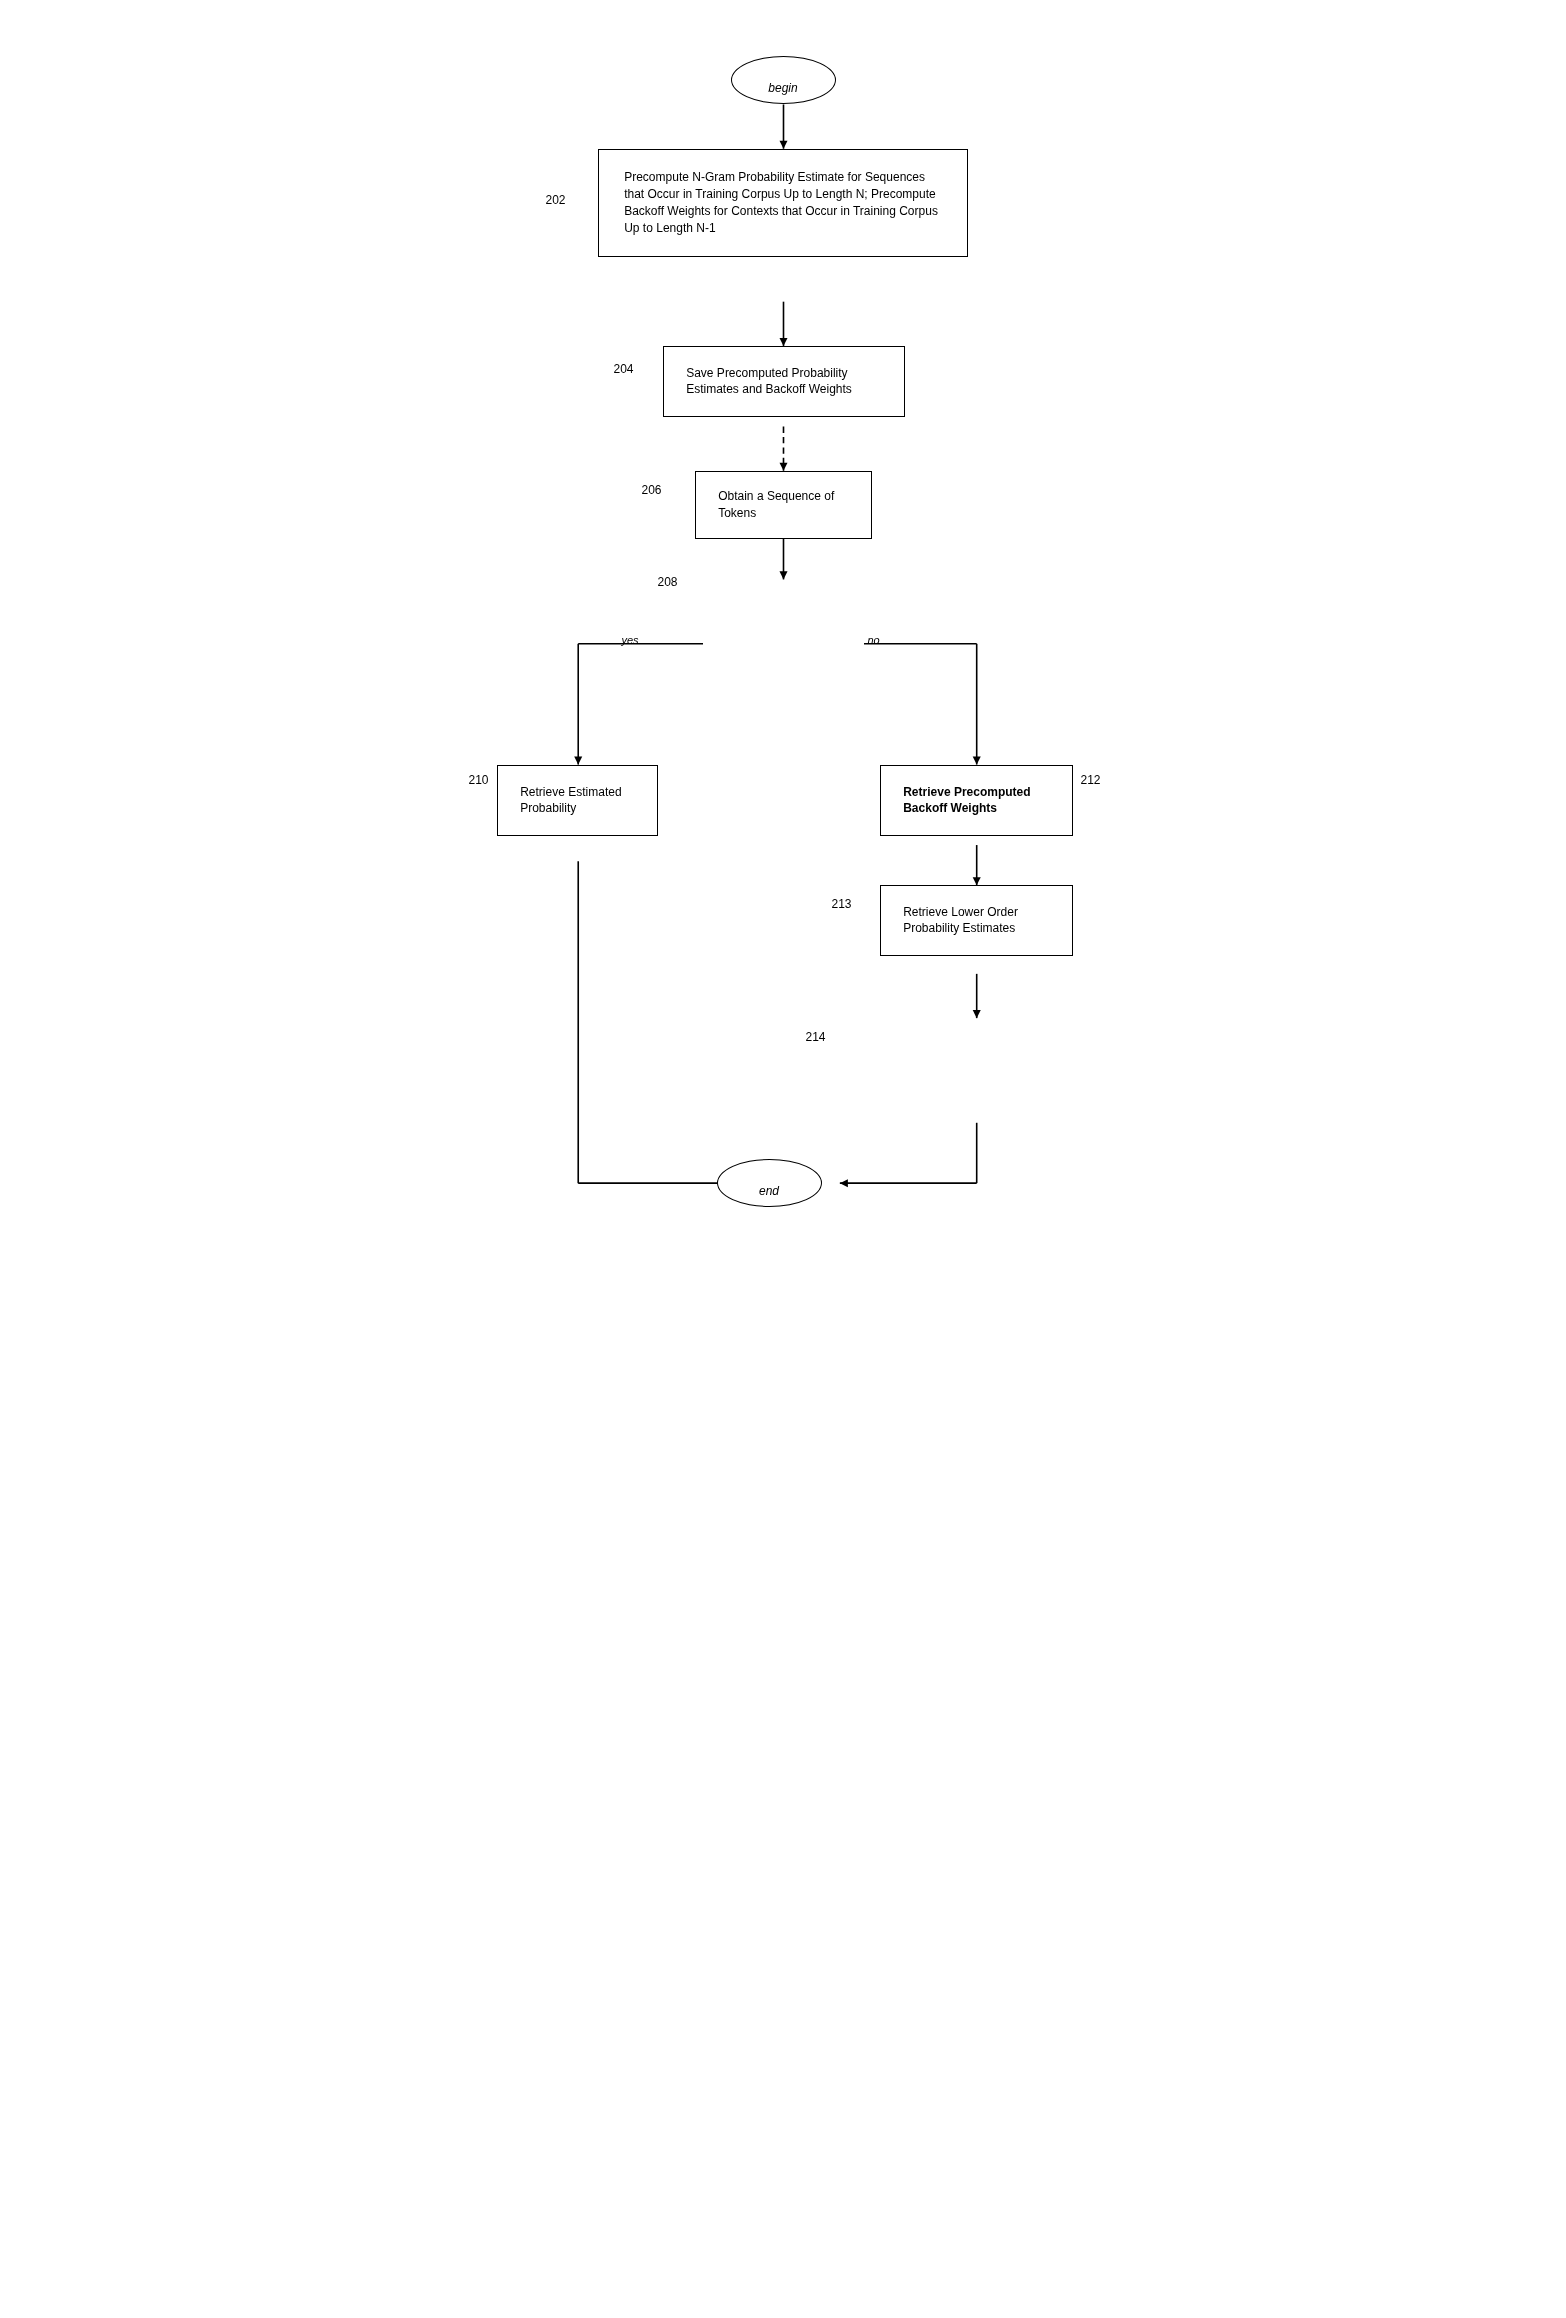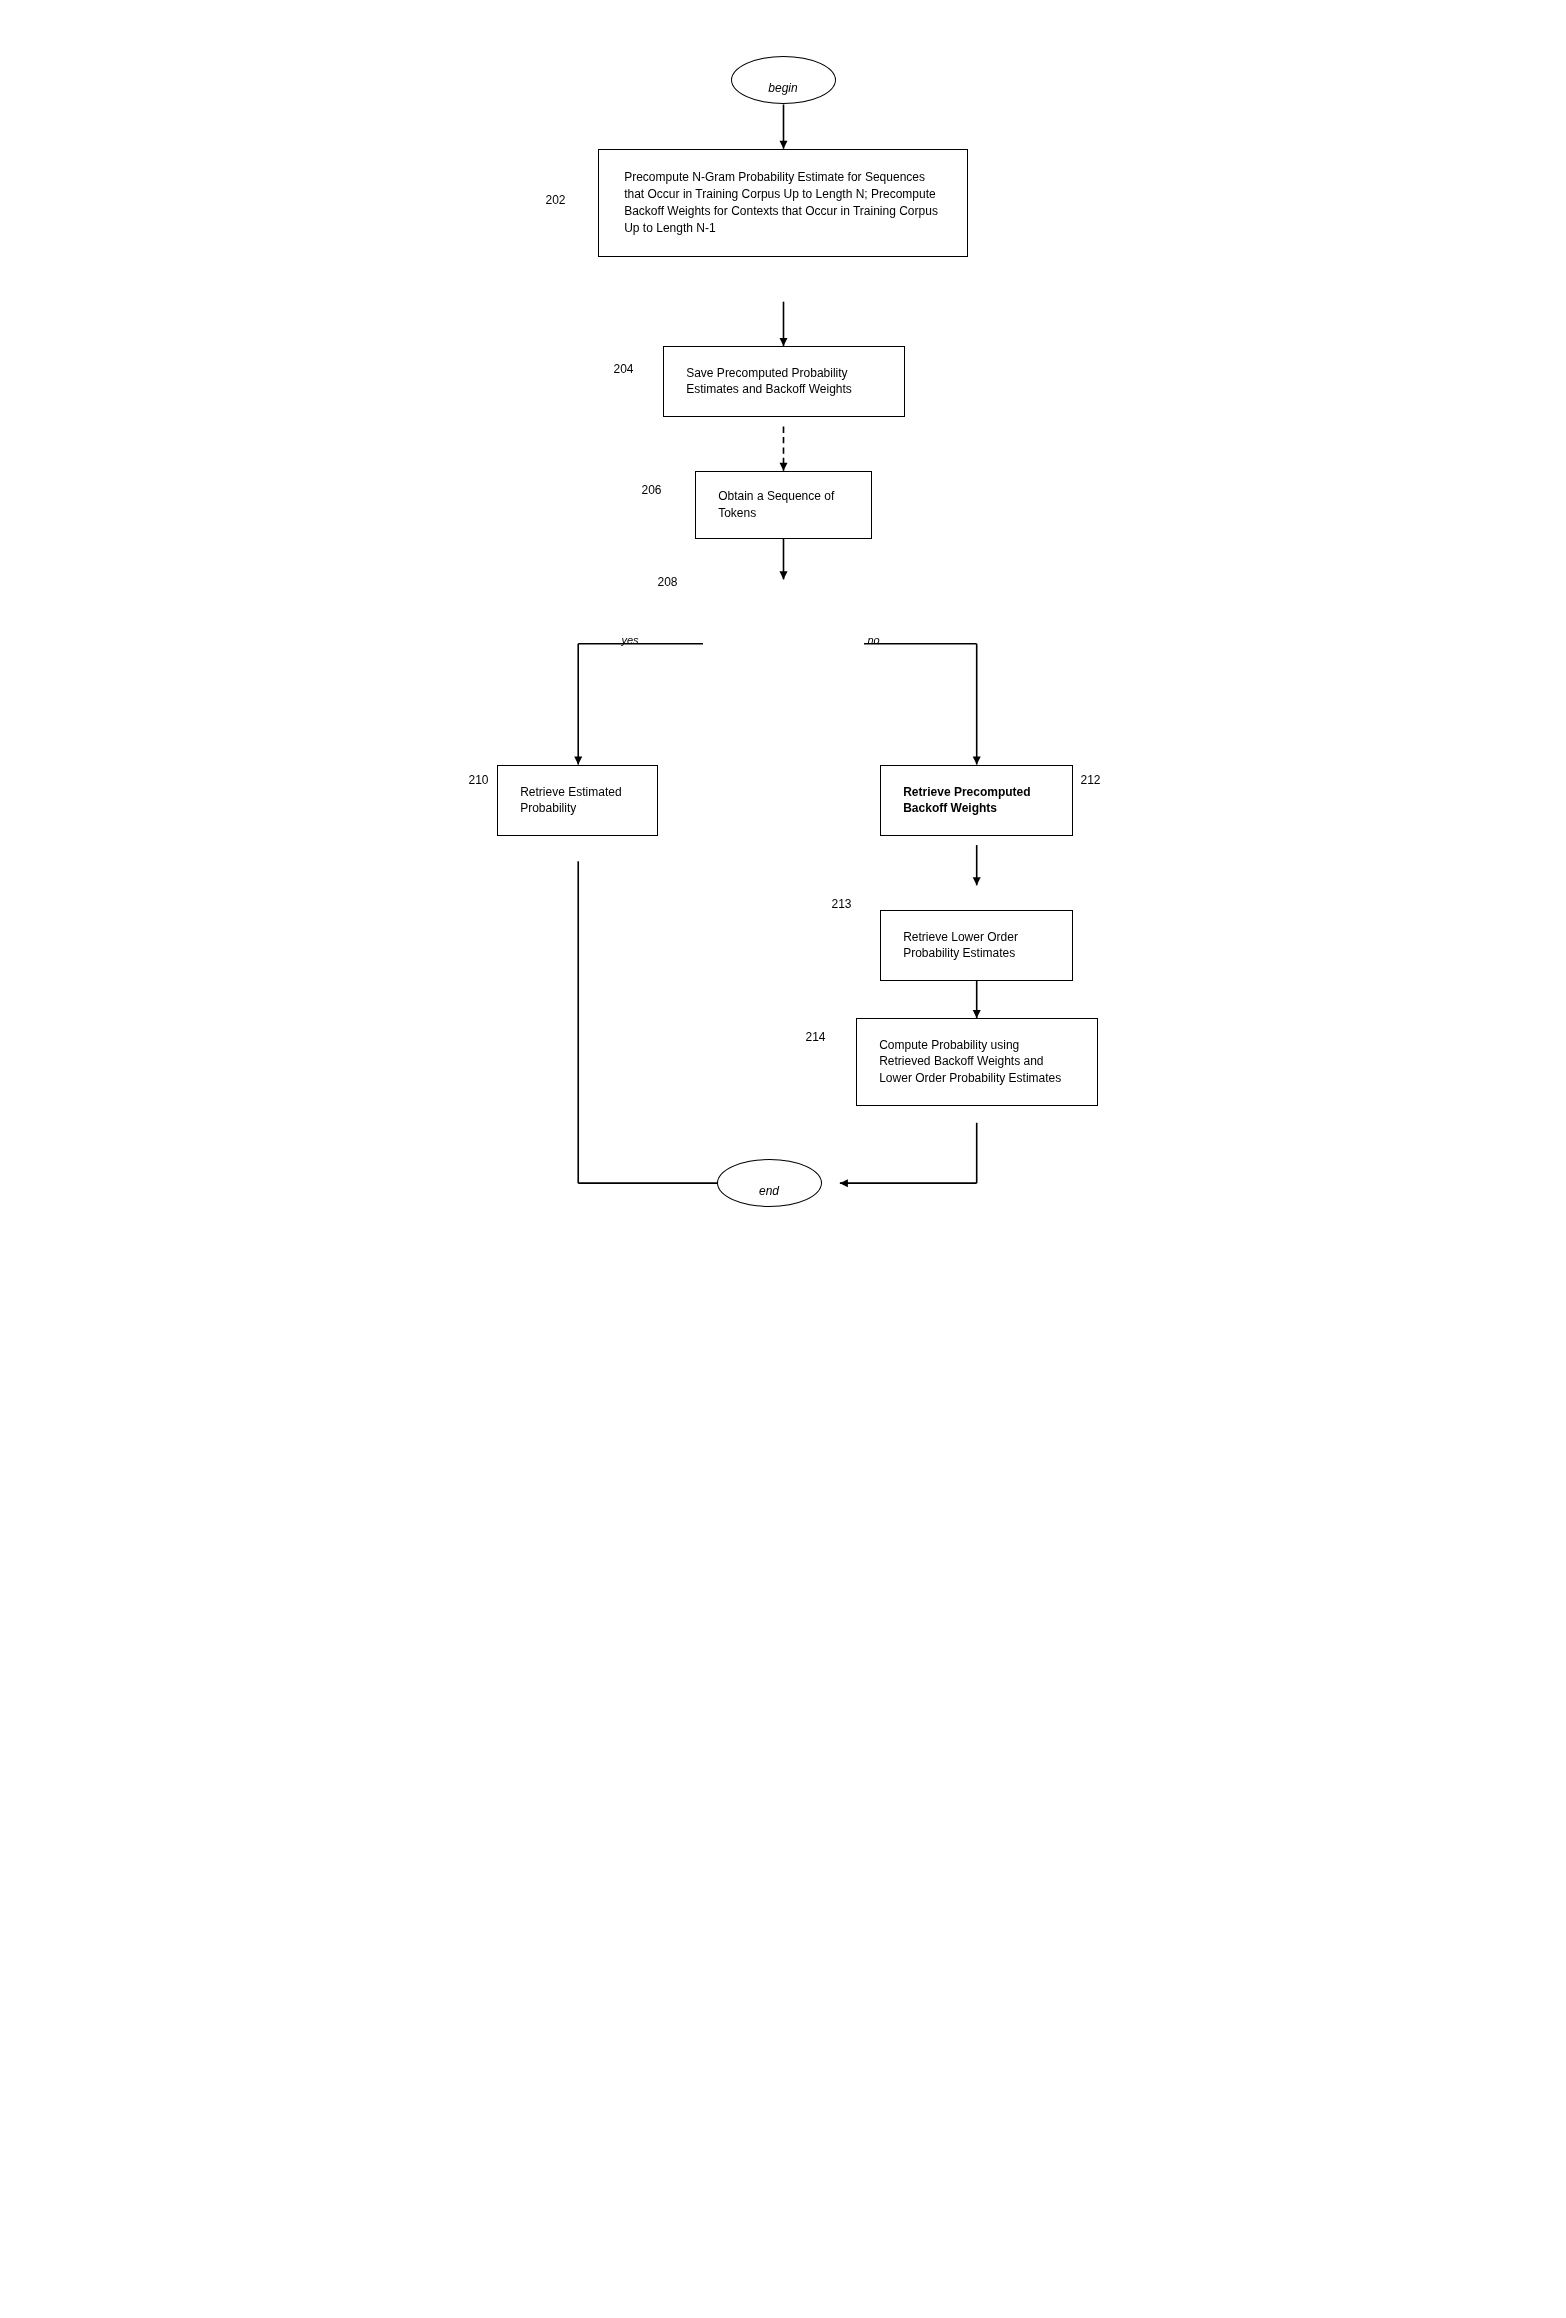--- a/index.html
+++ b/index.html
@@ -165,28 +165,25 @@
   <div class="rect" style="width:161px;left:76px;top:733px;padding:11.3px 13px;">
     <span class="label">Retrieve Estimated Probability</span>
   </div>
   <span class="ref" style="left:48px;top:741px;">210</span>
 
   <div class="rect" style="width:193px;left:459px;top:733px;padding:11.3px 13px;font-weight:bold;">
     <span class="label">Retrieve Precomputed Backoff Weights</span>
   </div>
   <span class="ref" style="left:660px;top:741px;">212</span>
 
-  <div class="rect" style="width:193px;left:459px;top:878px;padding:11.3px 13px;">
+  <div class="rect" style="width:193px;left:459px;top:853px;padding:11.3px 13px;">
     <span class="label">Retrieve Lower Order Probability Estimates</span>
   </div>
   <span class="ref" style="left:411px;top:865px;">213</span>
 
-  <div class="rect" style="width:242px;left:435px;top:986px;padding:11.3px 13px;">
-    <span class="label">Compute Probability using Retrieved Backoff Weights and Lower Order Probability Estimates</span>
-  </div>
   <span class="ref" style="left:385px;top:998px;">214</span>
 
   <div class="oval" style="width:105px;height:48px;left:296px;top:1127px;">
     <span class="label italic">end</span>
   </div>
 
 </div>
 
 
 </body></html>

